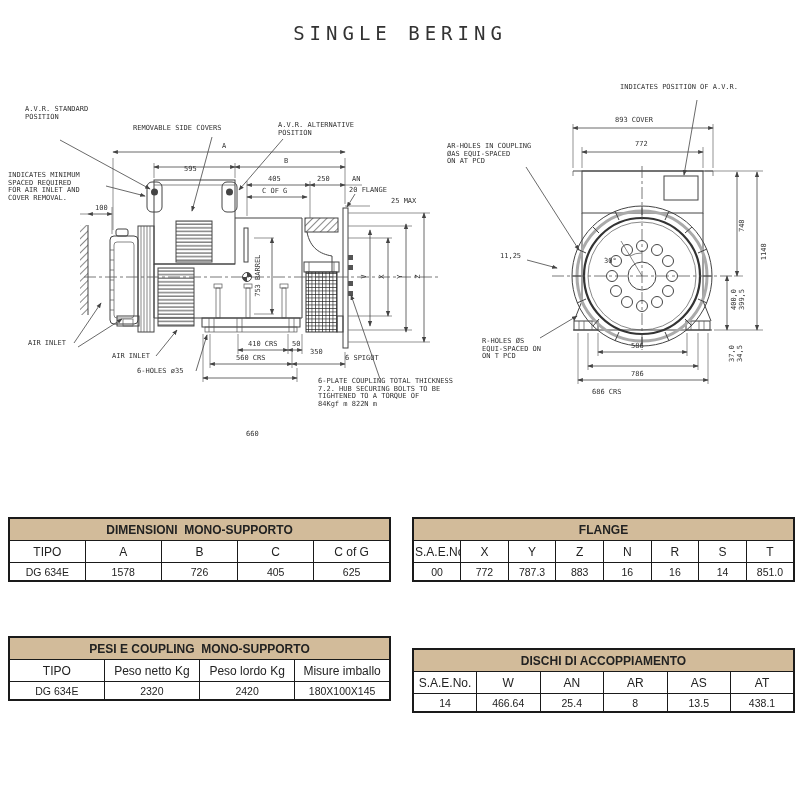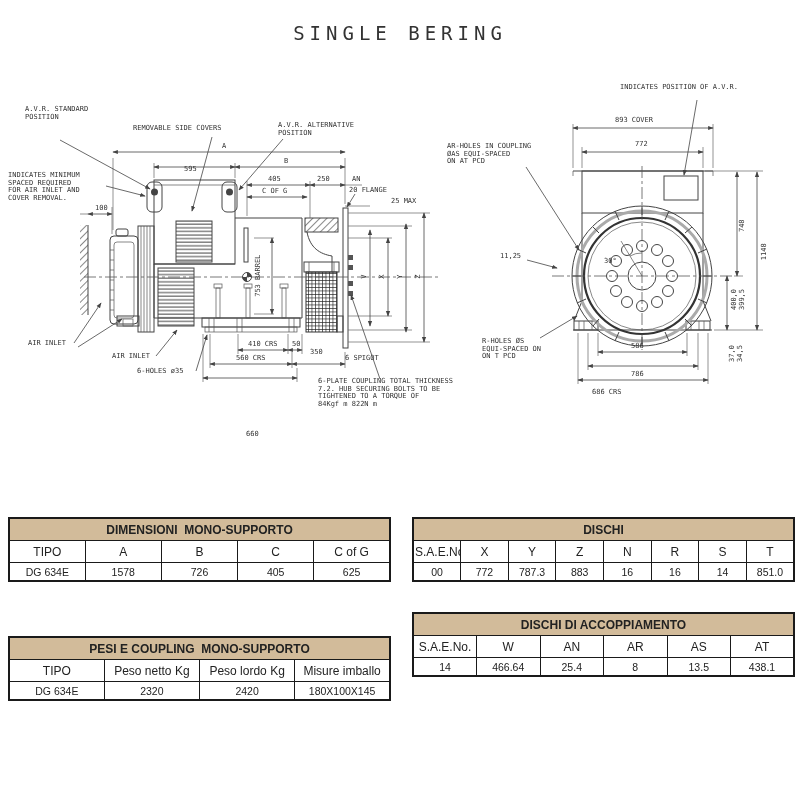--- a/index.html
+++ b/index.html
@@ -318,21 +318,21 @@
       <td>726</td>
       <td>405</td>
       <td>625</td>
     </tr>
   </tbody>
     </table>
 
   <table class="t" style="left:412px;top:517px;">
     <tbody>
         <tr>
-          <td class="tt tan" colspan="8">DISCHI</td>
+          <td class="tt tan" colspan="8">FLANGE</td>
         </tr>
     <tr class="h">
       <td class="tan" style="width:72px">S.A.E.No.</td>
       <td>X</td>
       <td>Y</td>
       <td>Z</td>
       <td>N</td>
       <td>R</td>
       <td>S</td>
       <td>T</td>
@@ -363,21 +363,21 @@
     </tr>
     <tr class="d">
       <td class="tan">DG 634E</td>
       <td>2320</td>
       <td>2420</td>
       <td>180X100X145</td>
     </tr>
   </tbody>
     </table>
 
-  <table class="t" style="left:412px;top:612px;border-radius:27px;">
+  <table class="t" style="left:412px;top:648px;border-radius:27px;">
     <tbody>
         <tr>
           <td class="tt tan" colspan="6">DISCHI DI ACCOPPIAMENTO</td>
         </tr>
     <tr class="h">
       <td class="tan" style="width:72px">S.A.E.No.</td>
       <td>W</td>
       <td>AN</td>
       <td>AR</td>
       <td>AS</td>

